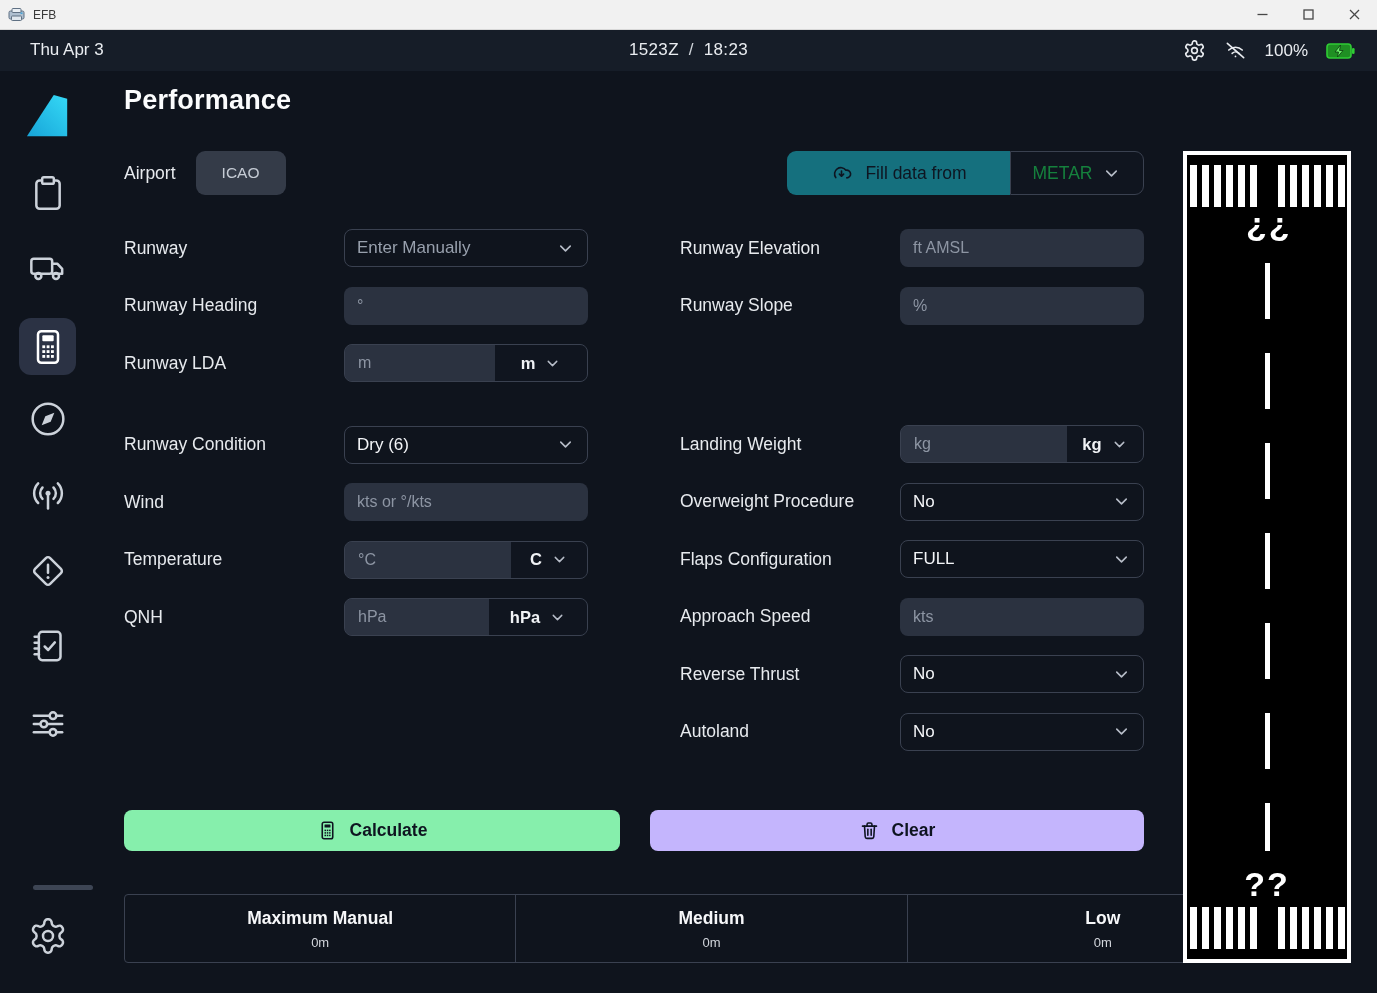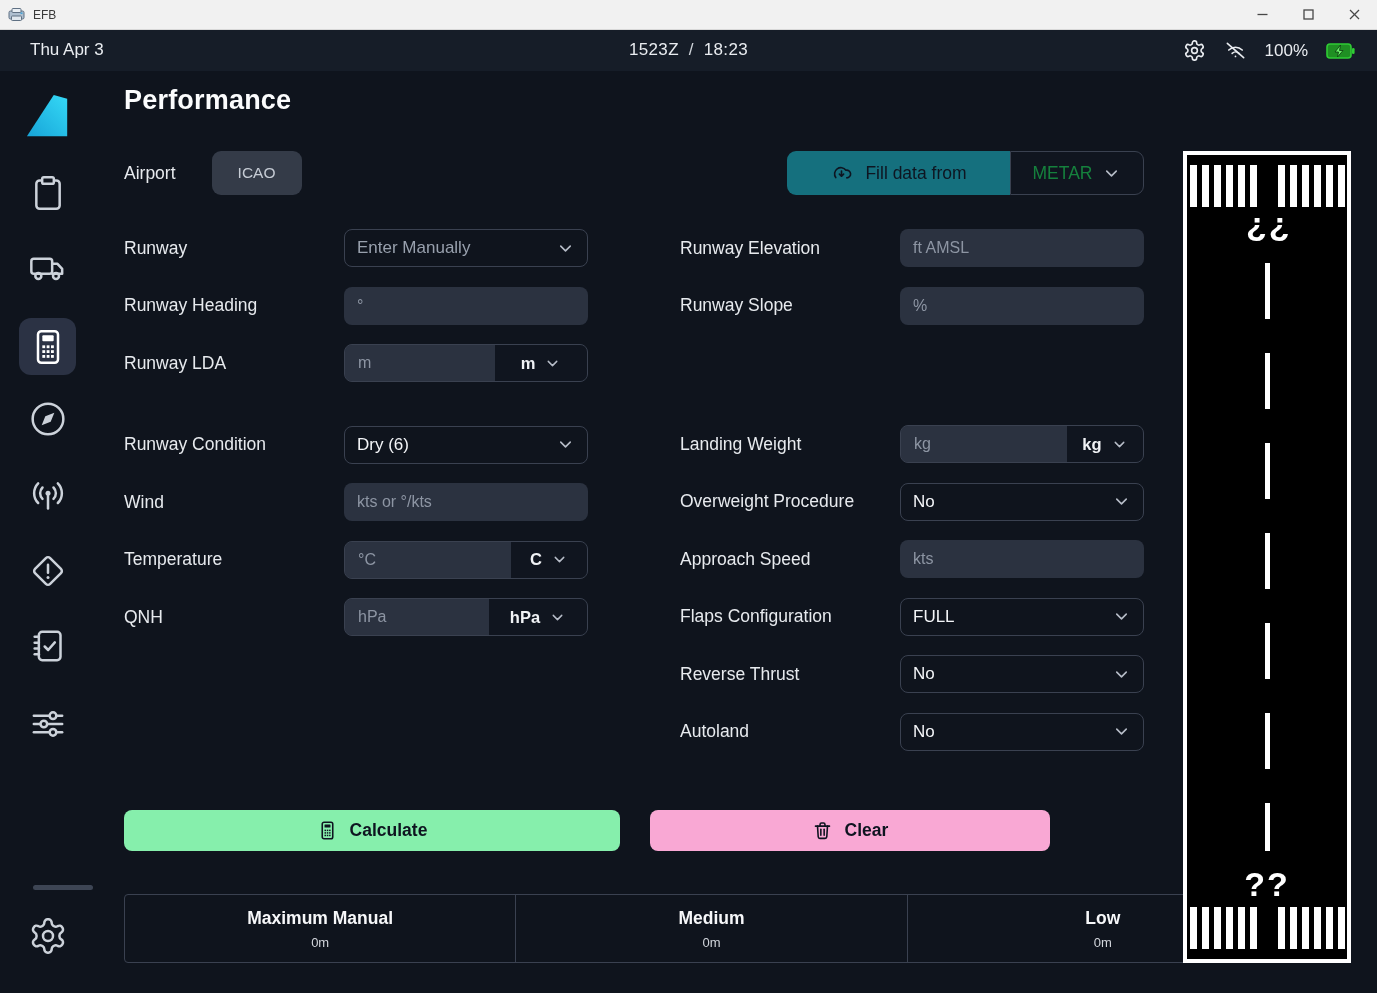--- a/index.html
+++ b/index.html
@@ -42,21 +42,21 @@
   .page-title { position:absolute; left:124px; top:14px; font-size:27px; font-weight:bold; color:#fbfcfd; letter-spacing:.2px; }
   .tabs { position:absolute; right:26px; top:14px; height:43px; display:flex; border:1px solid #3a4150;
           border-radius:9px; overflow:hidden; }
   .tab { display:flex; align-items:center; justify-content:center; padding:0 27px; font-size:17.5px;
          color:#e8ebef; border-right:1px solid #3a4150; }
   .tab:last-child { border-right:none; }
   .tab.active { background:#343b48; border-radius:8px; }
 
   
   .airport-row { position:absolute; left:124px; top:80px; height:44px; display:flex; align-items:center; }
-  .airport-label { font-size:17.5px; color:#e7eaee; margin-right:36px; }
+  .airport-label { font-size:17.5px; color:#e7eaee; margin-right:20px; }
   .icao-btn { width:90px; height:44px; background:#343b48; border-radius:9px; display:flex; align-items:center;
               justify-content:center; font-size:15.5px; color:#c6ccd5; }
   .fill-group { position:absolute; left:787px; top:80px; height:44px; display:flex; }
   .fill-btn { width:223px; height:44px; background:#15707e; border-radius:9px 0 0 9px; display:flex;
               align-items:center; justify-content:center; gap:12px; color:#0e1521; font-size:17.5px; }
   .fill-btn svg { width:23px; height:23px; fill:none; stroke:#0e1521; stroke-width:1.7; stroke-linecap:round; stroke-linejoin:round; }
   .metar-select { width:134px; height:44px; background:#10151f; border:1px solid #3a4150; border-radius:0 9px 9px 0;
                   display:flex; align-items:center; justify-content:center; gap:10px; color:#15803d; font-size:17.5px; }
 
   
@@ -82,21 +82,21 @@
   .combo .unit { width:92px; background:#10151f; display:flex; align-items:center; justify-content:center; gap:9px;
                  color:#f0f2f5; font-size:16.5px; font-weight:bold; }
   .combo .unit .chev { width:17px; height:17px; }
 
   
   .actions { position:absolute; left:124px; top:739px; width:1020px; display:flex; gap:30px; }
   .btn { height:41px; border-radius:8px; display:flex; align-items:center; justify-content:center; gap:12px;
          font-size:17.5px; font-weight:bold; color:#0e1420; }
   .btn svg { width:21px; height:21px; fill:none; stroke:#0e1420; stroke-width:1.8; stroke-linecap:round; stroke-linejoin:round; }
   .btn-calc { width:496px; background:#86efac; }
-  .btn-clear { width:400px; background:#f9a8d4; }
+  .btn-clear { width:494px; background:#c4b5fd; }
 
   
   .results { position:absolute; left:124px; top:823px; width:1175px; height:69px; border:1px solid #3a4150;
              border-radius:4px; display:flex; overflow:hidden; }
   .rescell { flex:1; border-right:1px solid #3a4150; display:flex; flex-direction:column; align-items:center;
              justify-content:center; gap:6px; }
   .rescell:last-child { border-right:none; }
   .res-label { font-size:17.5px; font-weight:bold; color:#f6f7f9; }
   .res-value { font-size:13px; color:#d2d6dc; }
 
@@ -401,33 +401,33 @@
           <div class="flabel">Overweight Procedure</div>
           <div class="fctrl sel">
             <span class="val">No</span>
             <svg class="chev" viewBox="0 0 24 24">
                 <polyline points="6 9 12 15 18 9"></polyline>
               </svg>
           </div>
         </div>
 
         <div class="frow">
-          <div class="flabel">Approach Speed</div>
-          <div class="fctrl">
-            <input class="tinput" placeholder="kts" style="">
-          </div>
-        </div>
-
-        <div class="frow">
           <div class="flabel">Flaps Configuration</div>
           <div class="fctrl sel">
             <span class="val">FULL</span>
             <svg class="chev" viewBox="0 0 24 24">
                 <polyline points="6 9 12 15 18 9"></polyline>
               </svg>
+          </div>
+        </div>
+
+        <div class="frow">
+          <div class="flabel">Approach Speed</div>
+          <div class="fctrl">
+            <input class="tinput" placeholder="kts" style="">
           </div>
         </div>
 
         <div class="frow">
           <div class="flabel">Reverse Thrust</div>
           <div class="fctrl sel">
             <span class="val">No</span>
             <svg class="chev" viewBox="0 0 24 24">
                 <polyline points="6 9 12 15 18 9"></polyline>
               </svg>

